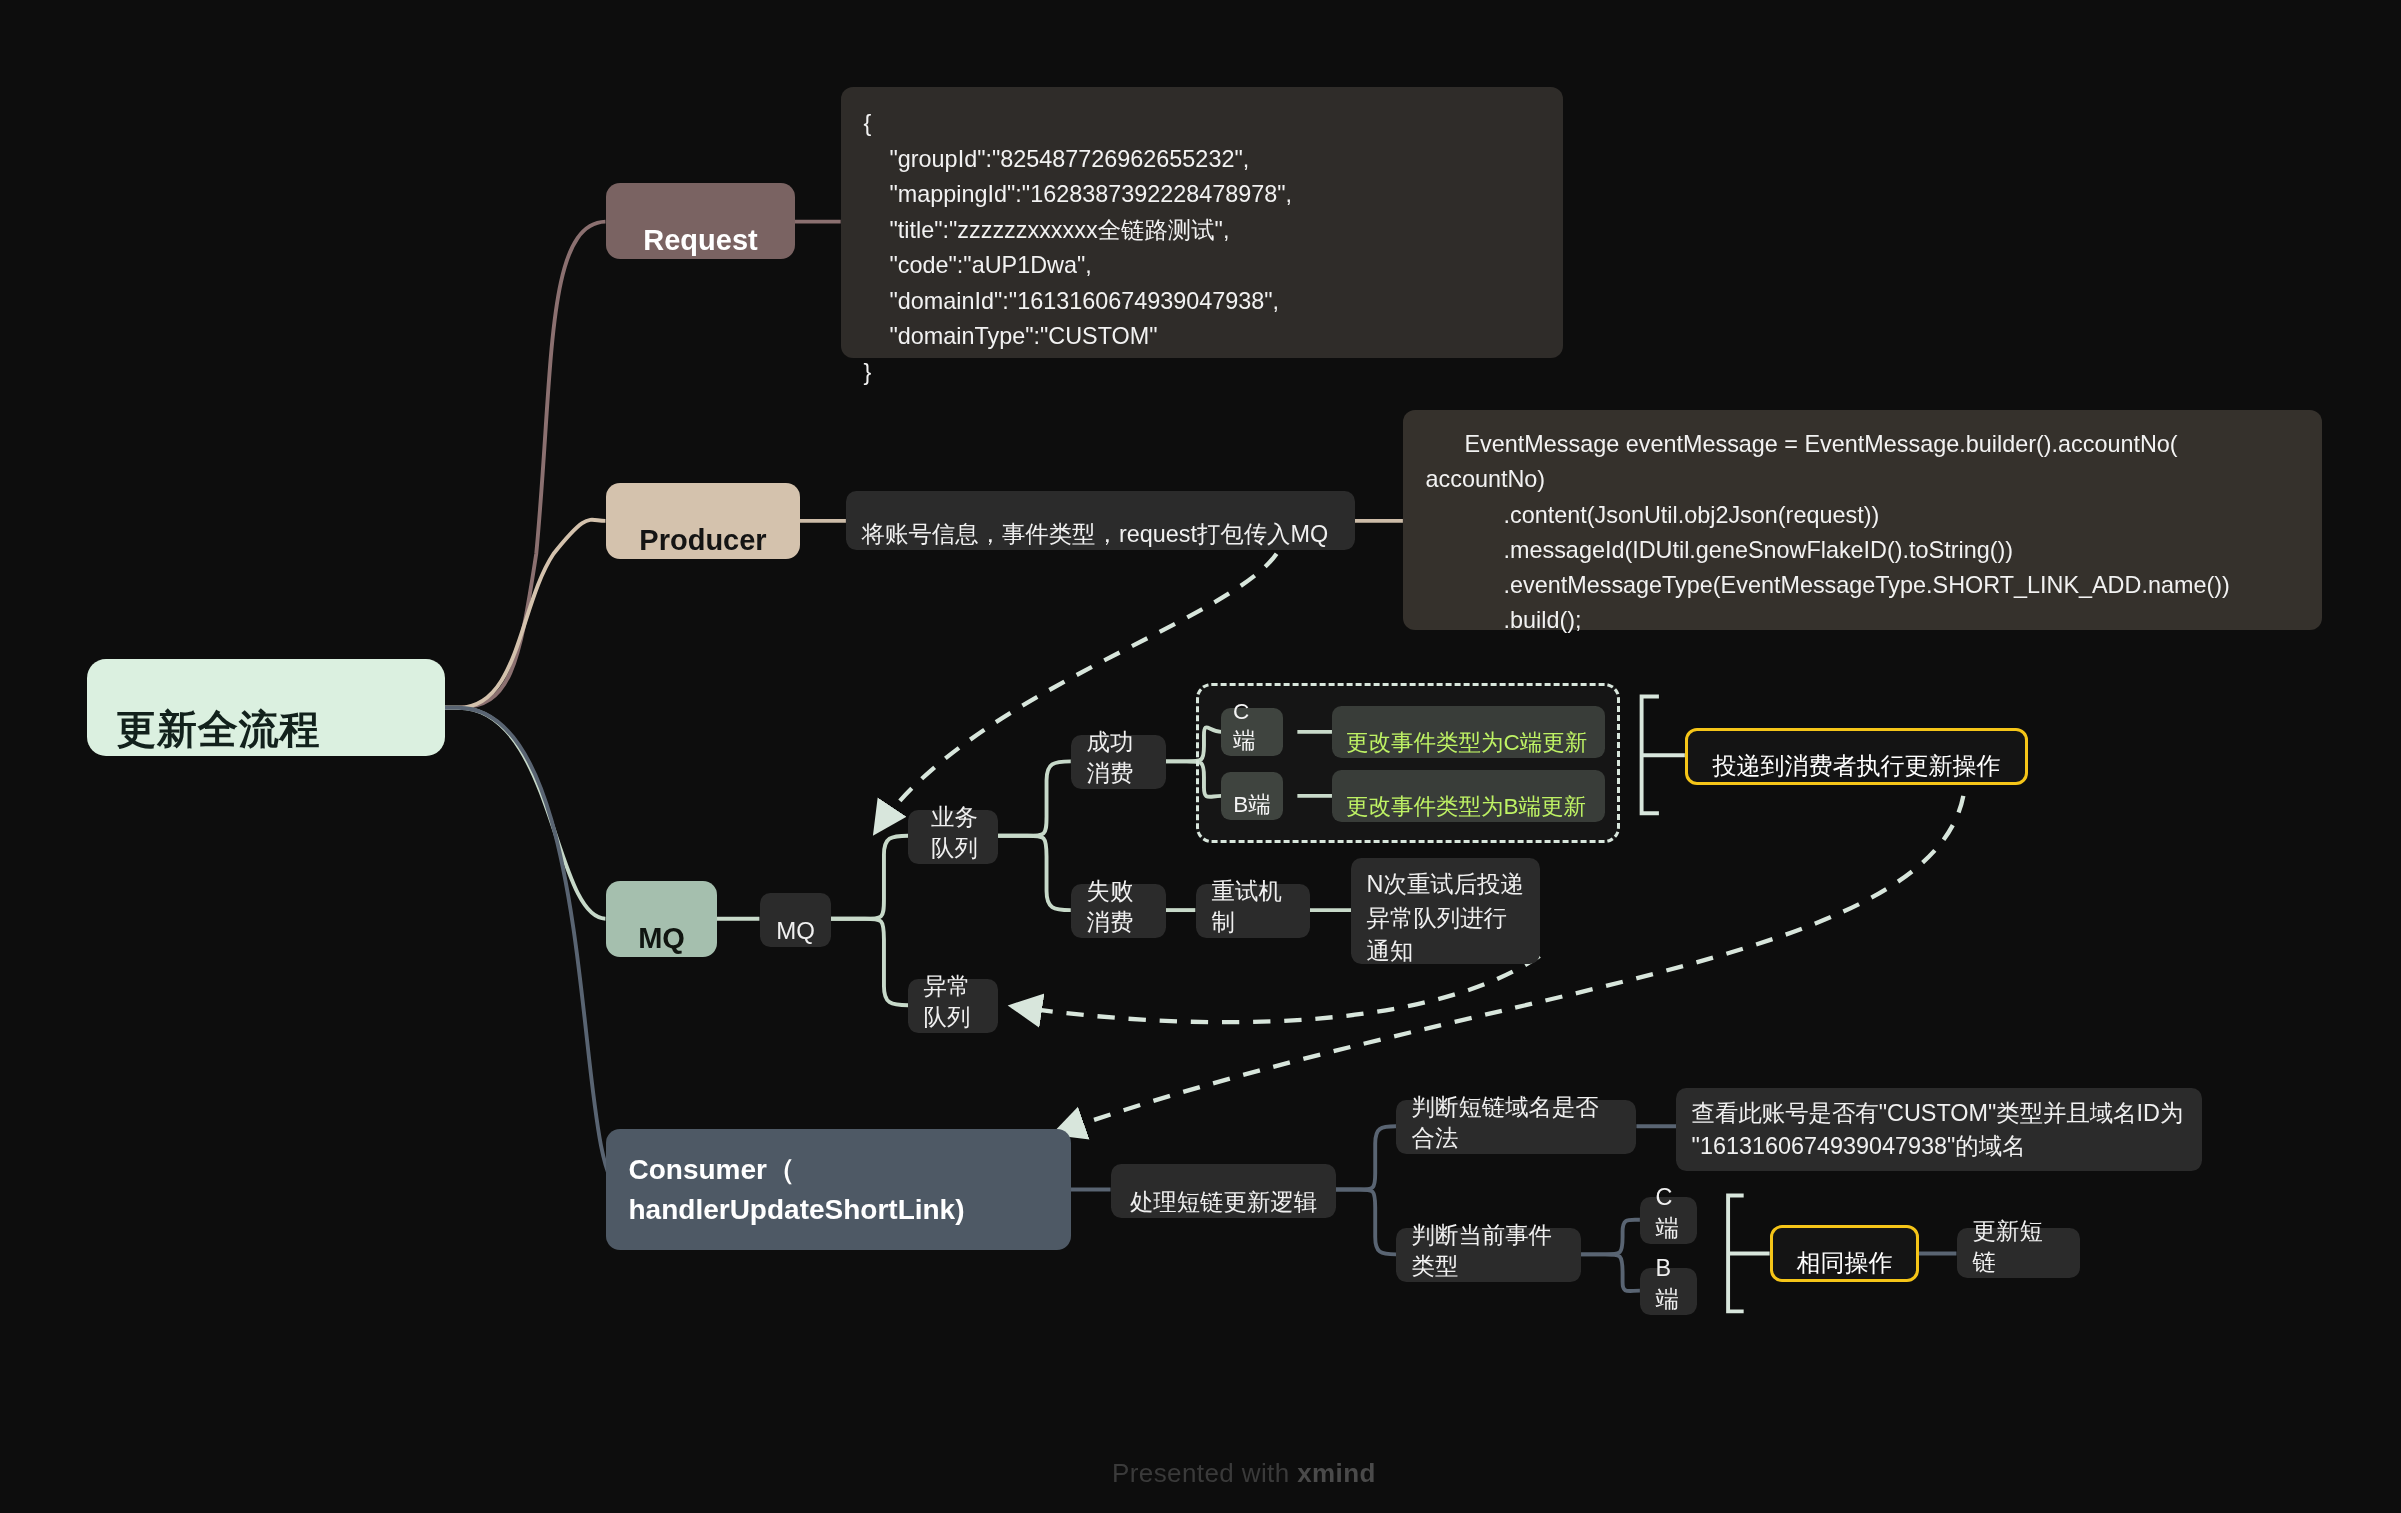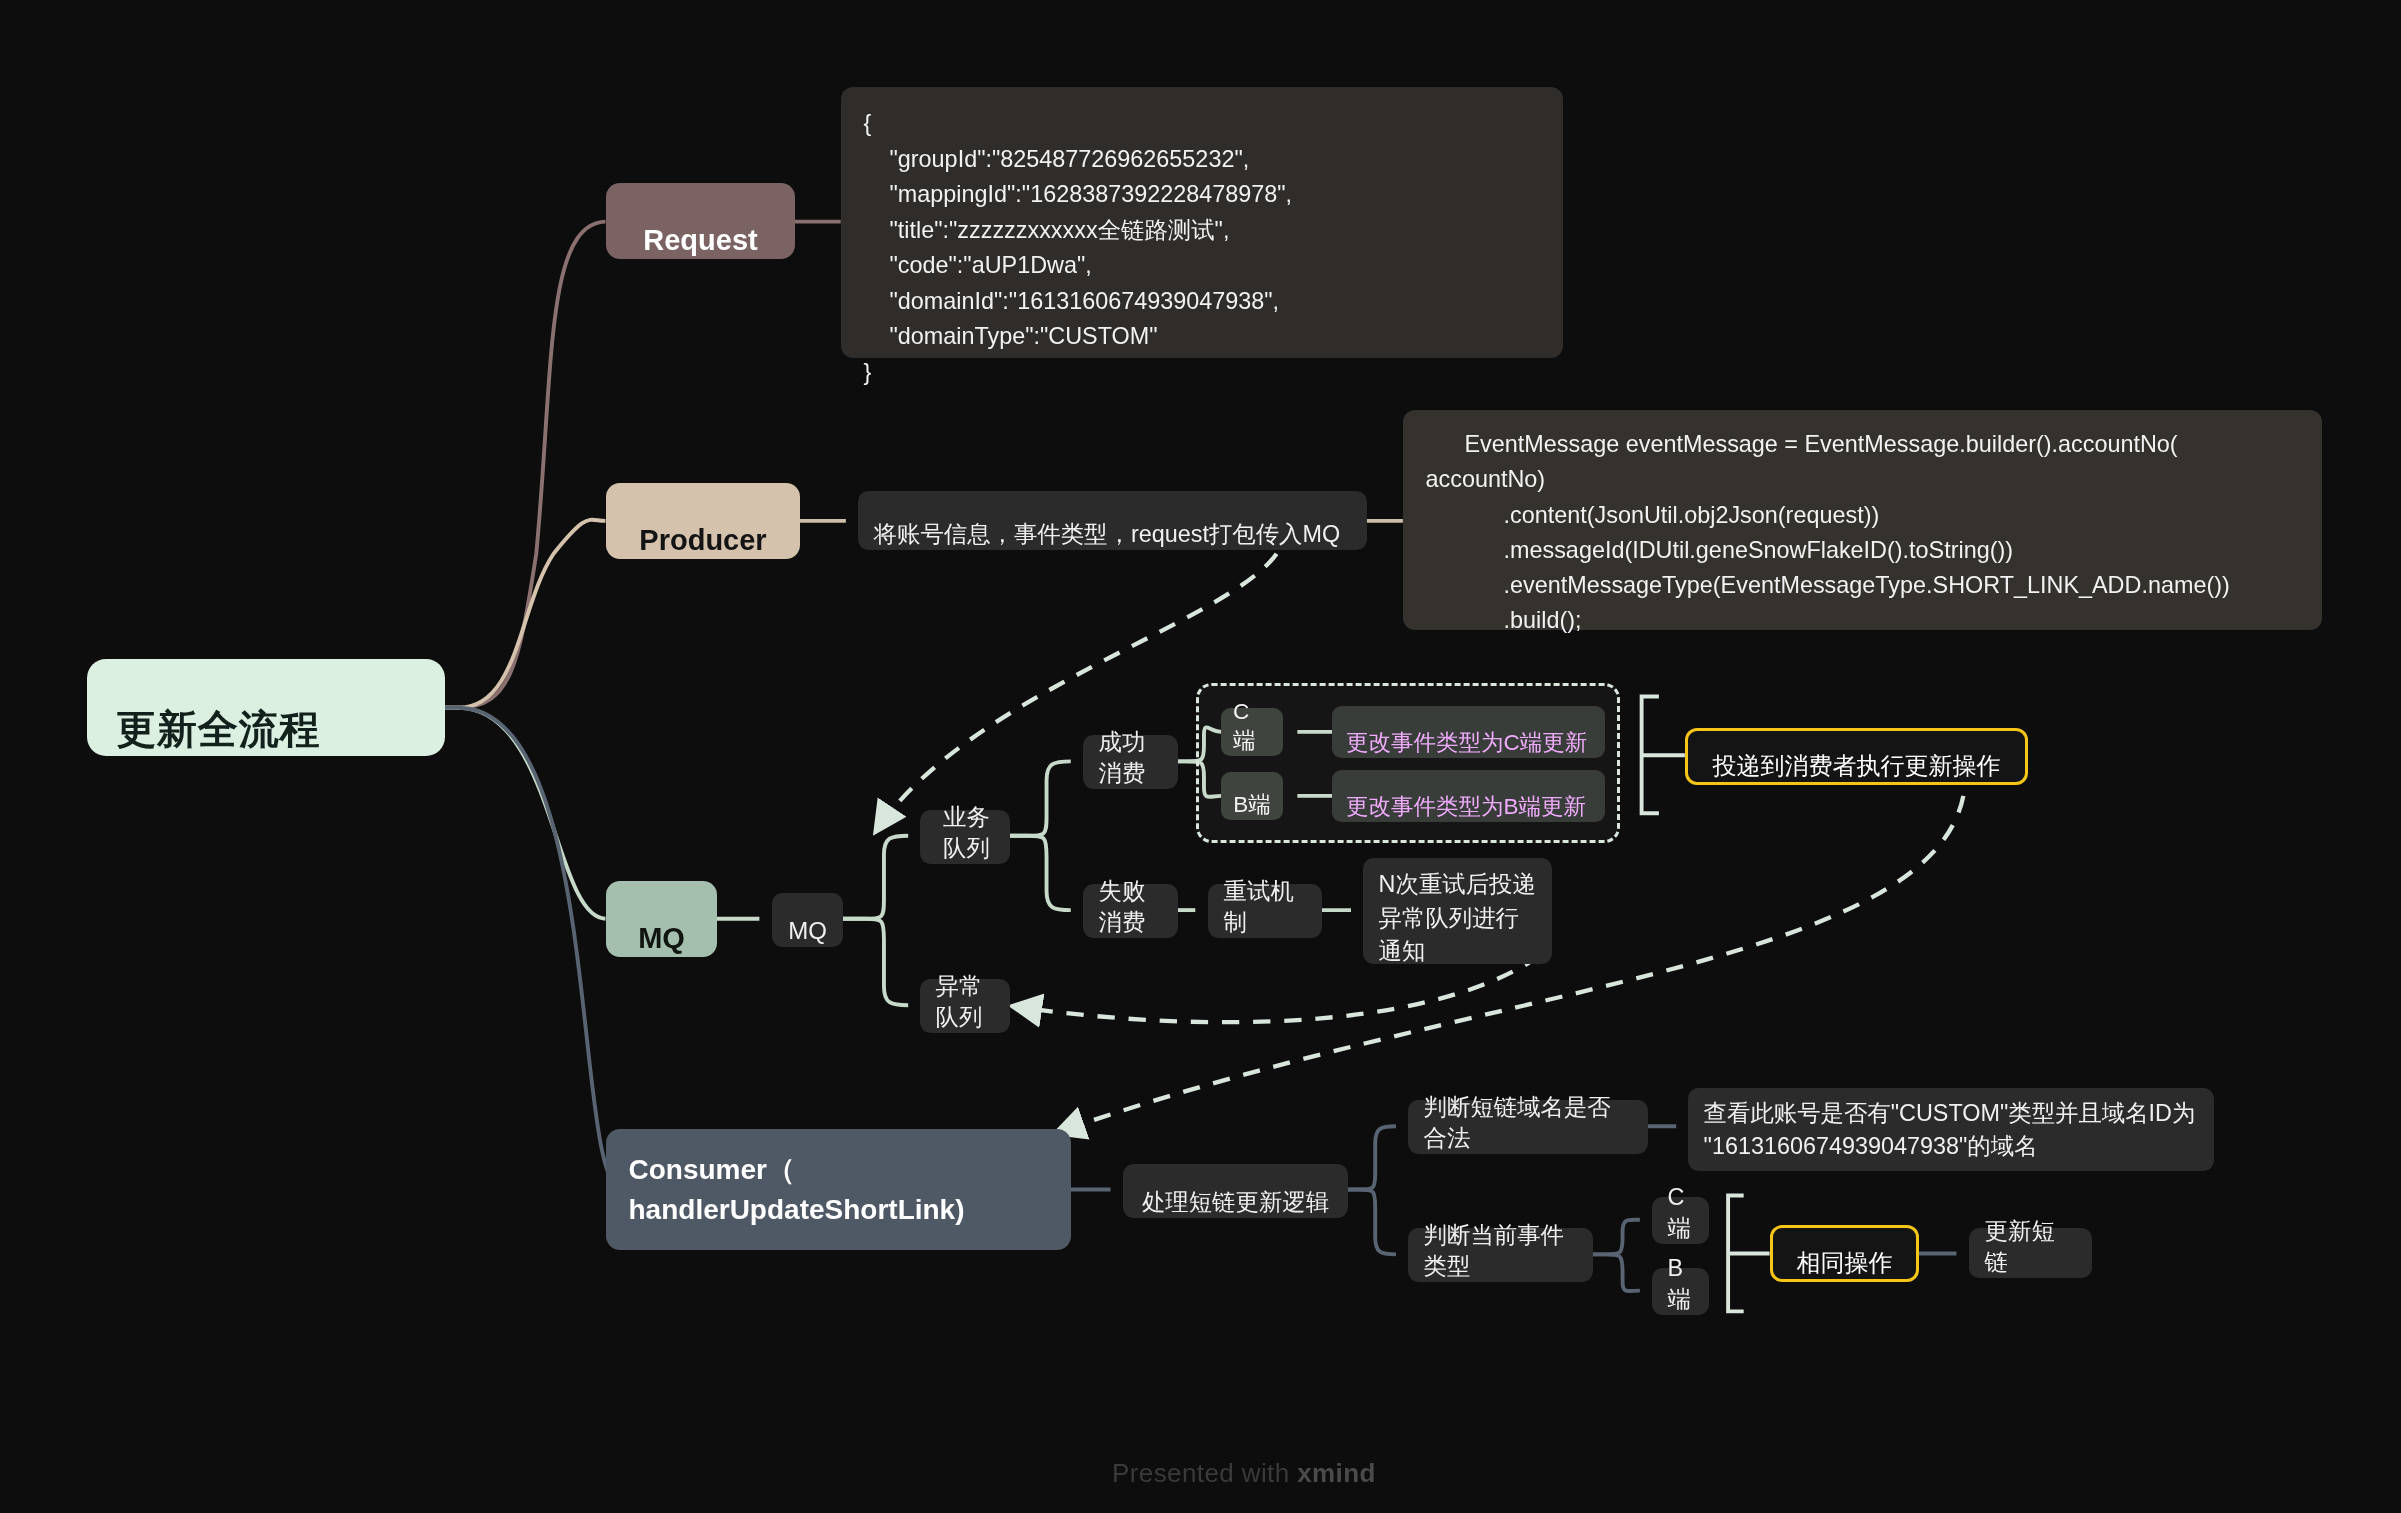--- a/index.html
+++ b/index.html
@@ -82,21 +82,20 @@
     align-items: center;
   }
 
   
   .n-dark {
     background: #2b2b2b;
     color: #f0f0f0;
     font-size: 23.4px;
     border-radius: 10.4px;
     padding: 0 15.6px;
-    margin-left: 12px;
   }
   .n-code {
     background: #2f2c29;
     color: #f2f2f2;
     font-size: 23.4px;
     border-radius: 12px;
     padding: 19px 22.5px;
     align-items: flex-start;
     line-height: 1.52;
   }
@@ -104,21 +103,21 @@
     background: #35312c;
     color: #f2f2f2;
     font-size: 23.4px;
     border-radius: 12px;
     padding: 17.3px 22.5px;
     align-items: flex-start;
     line-height: 1.5;
   }
   .n-tag {
     background: #393d39;
-    color: #f0abfc;
+    color: #bef264;
     font-size: 22.5px;
     border-radius: 9.5px;
     padding: 0 14px;
   }
   .n-tag-sm {
     background: #3f443f;
     color: #f4f4f4;
     font-size: 22.5px;
     border-radius: 9.5px;
     padding: 0 12px;

